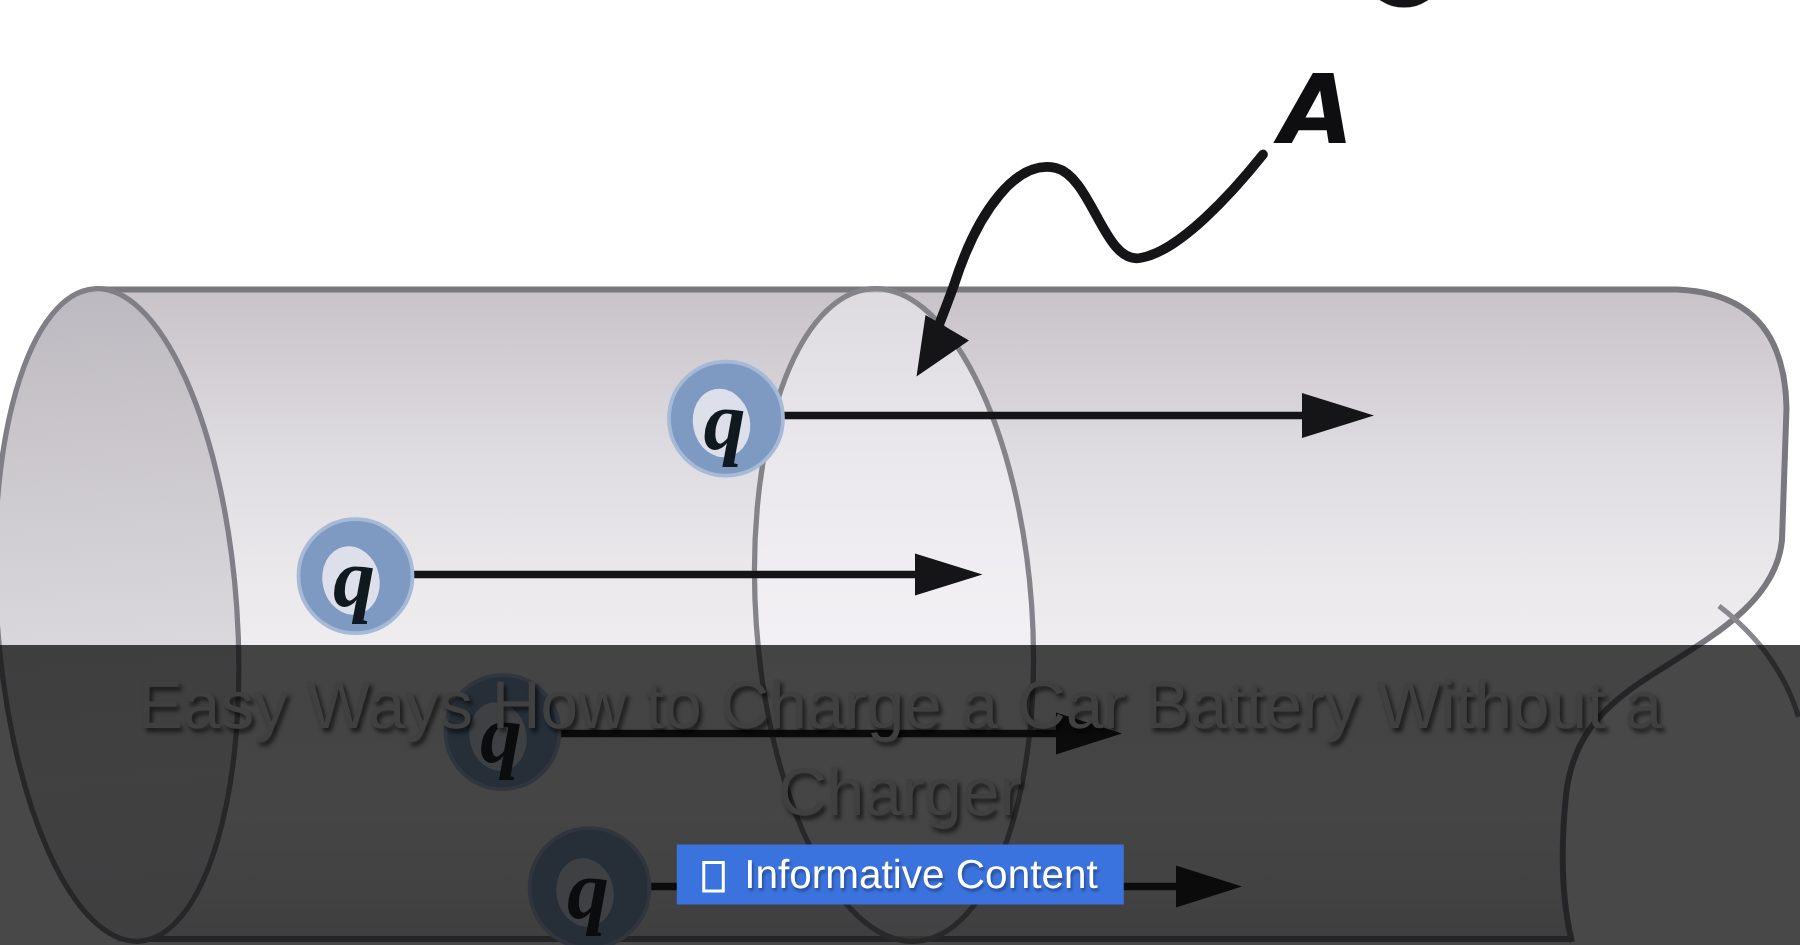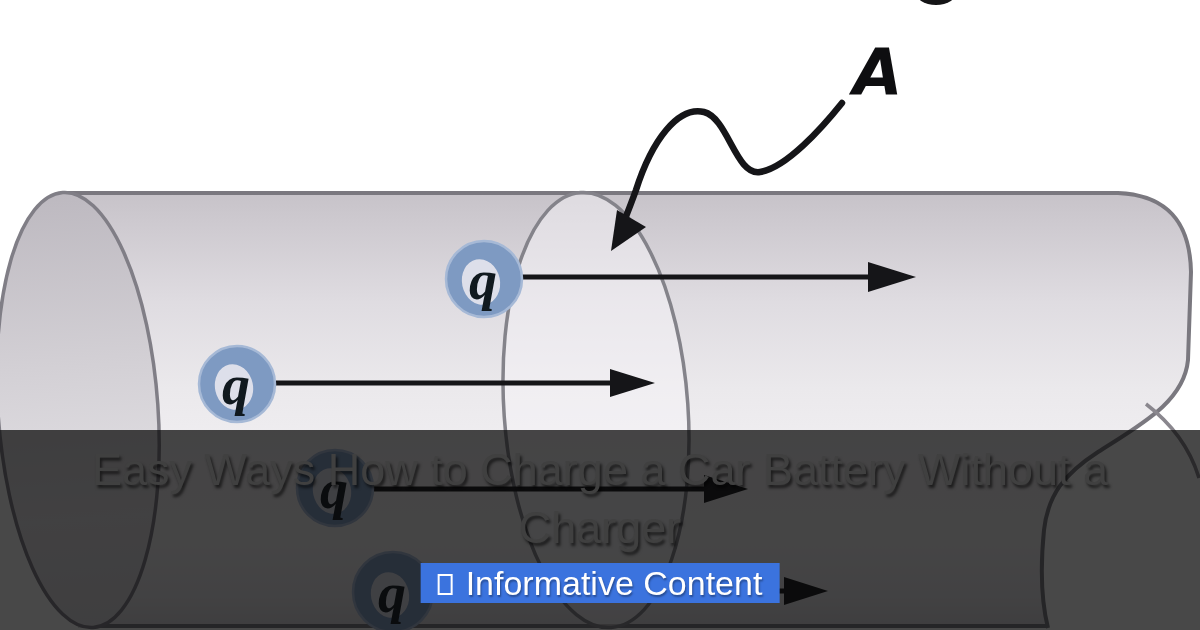--- a/index.html
+++ b/index.html
@@ -32,21 +32,21 @@
   .badge{
     position:absolute;
     top:563px;left:50%;
     transform:translateX(-50%);
     height:40px;
     background:#3b73de;
     color:#ffffff;
     display:flex;
     align-items:center;
     padding:0 17px;
-    font-size:34px;
+    font-size:27px;
     white-space:nowrap;
     text-shadow:1px 2px 2px rgba(0,0,0,0.35);
   }
   .tofu{
     display:inline-block;
     width:15px;height:21px;
     border:2px solid #ffffff;
     margin-right:13px;
     transform:translateY(1px);
     box-sizing:border-box;

